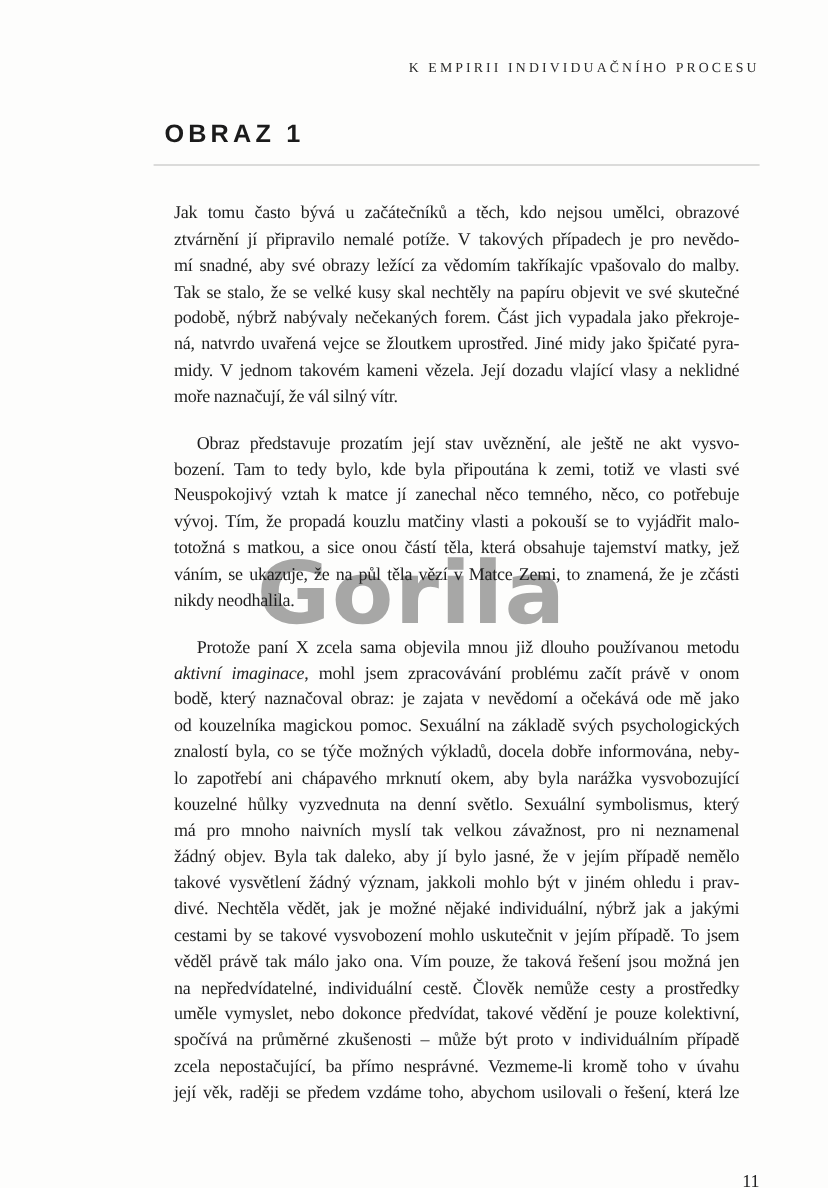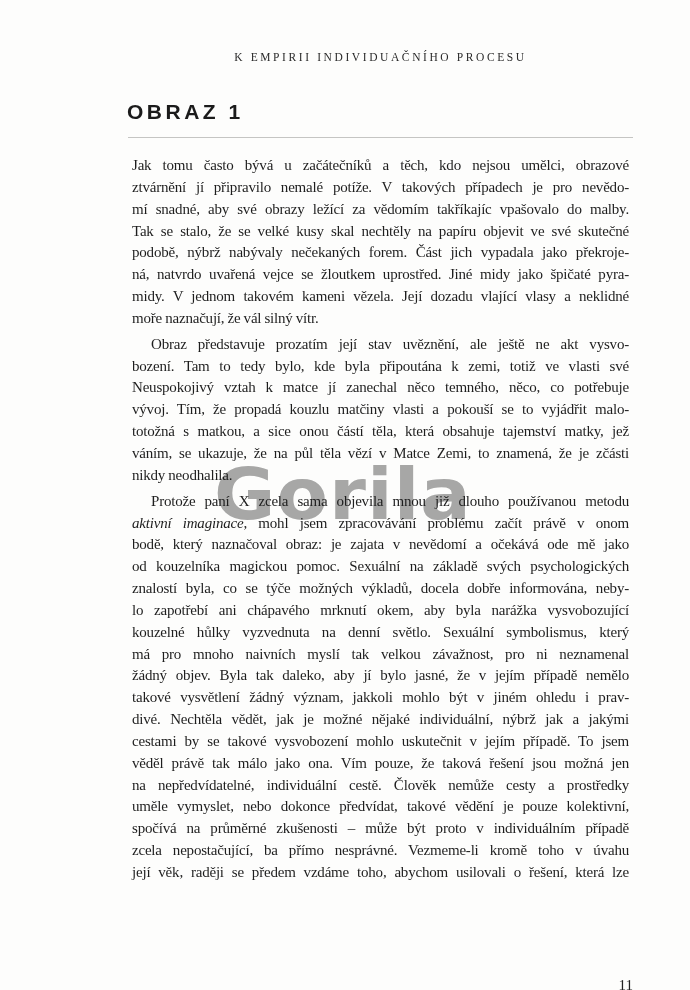--- a/index.html
+++ b/index.html
@@ -11,31 +11,31 @@
     background: #fdfdfc;
     overflow: hidden;
     font-family: "Liberation Serif", serif;
     color: #1e1e1e;
   }
   .running-header {
     position: absolute;
     top: 51px;
     left: 128px;
     width: 505px;
-    text-align: center;
+    text-align: right;
     font-family: "Liberation Serif", serif;
     font-size: 11.5px;
     letter-spacing: 2.6px;
     color: #2a2a2a;
     white-space: nowrap;
   }
   .chapter-heading {
     position: absolute;
     top: 100px;
-    left: 127px;
+    left: 137px;
     margin: 0;
     font-family: "Liberation Sans", sans-serif;
     font-weight: bold;
     font-size: 21px;
     letter-spacing: 3.5px;
     color: #1b1b1b;
   }
   .heading-rule {
     position: absolute;
     top: 137px;
@@ -62,21 +62,21 @@
   .text-block {
     position: absolute;
     top: 151px;
     left: 128px;
     width: 505px;
     z-index: 1;
     font-size: 15px;
     letter-spacing: -0.2px;
     word-spacing: -0.4px;
   }
-  .para { margin: 4px; padding: 0; }
+  .para { margin: 17px; padding: 0; }
   .line {
     display: block;
     line-height: 21.85px;
     text-align: justify;
     text-align-last: justify;
     white-space: normal;
   }
   .line.end { text-align-last: left; }
   .line.indent { text-indent: 19px; }
   .italic { font-style: italic; }

